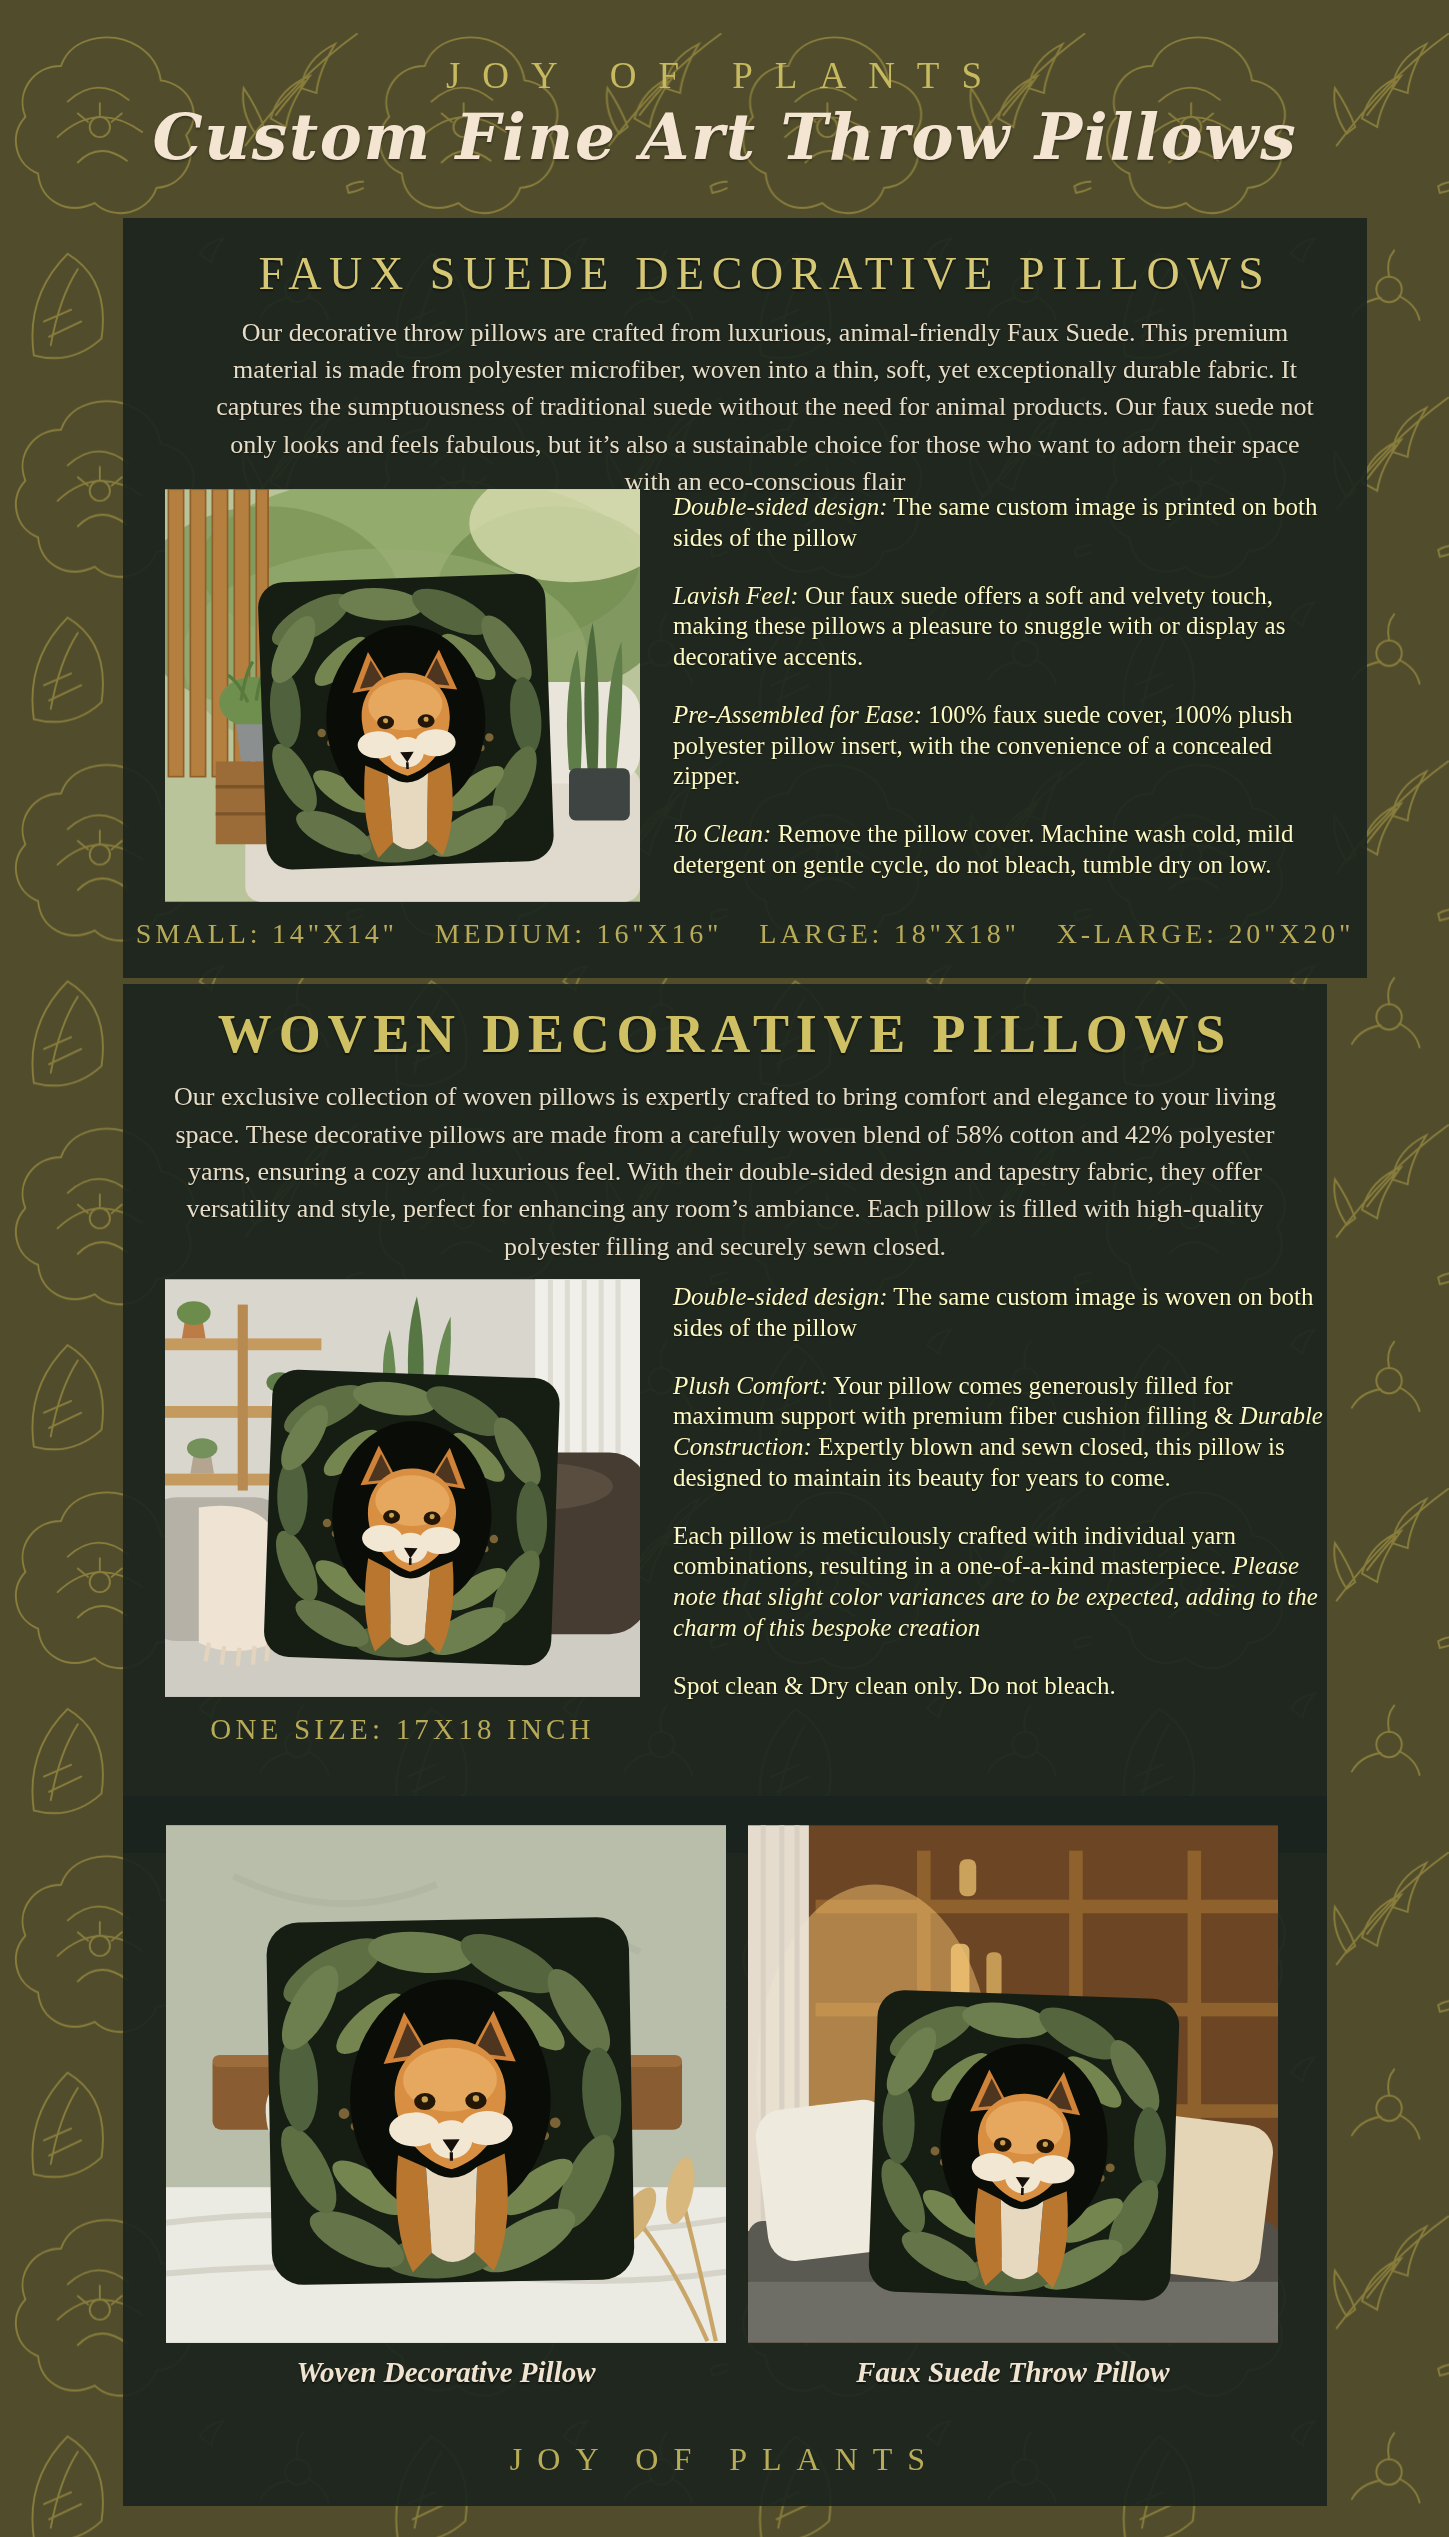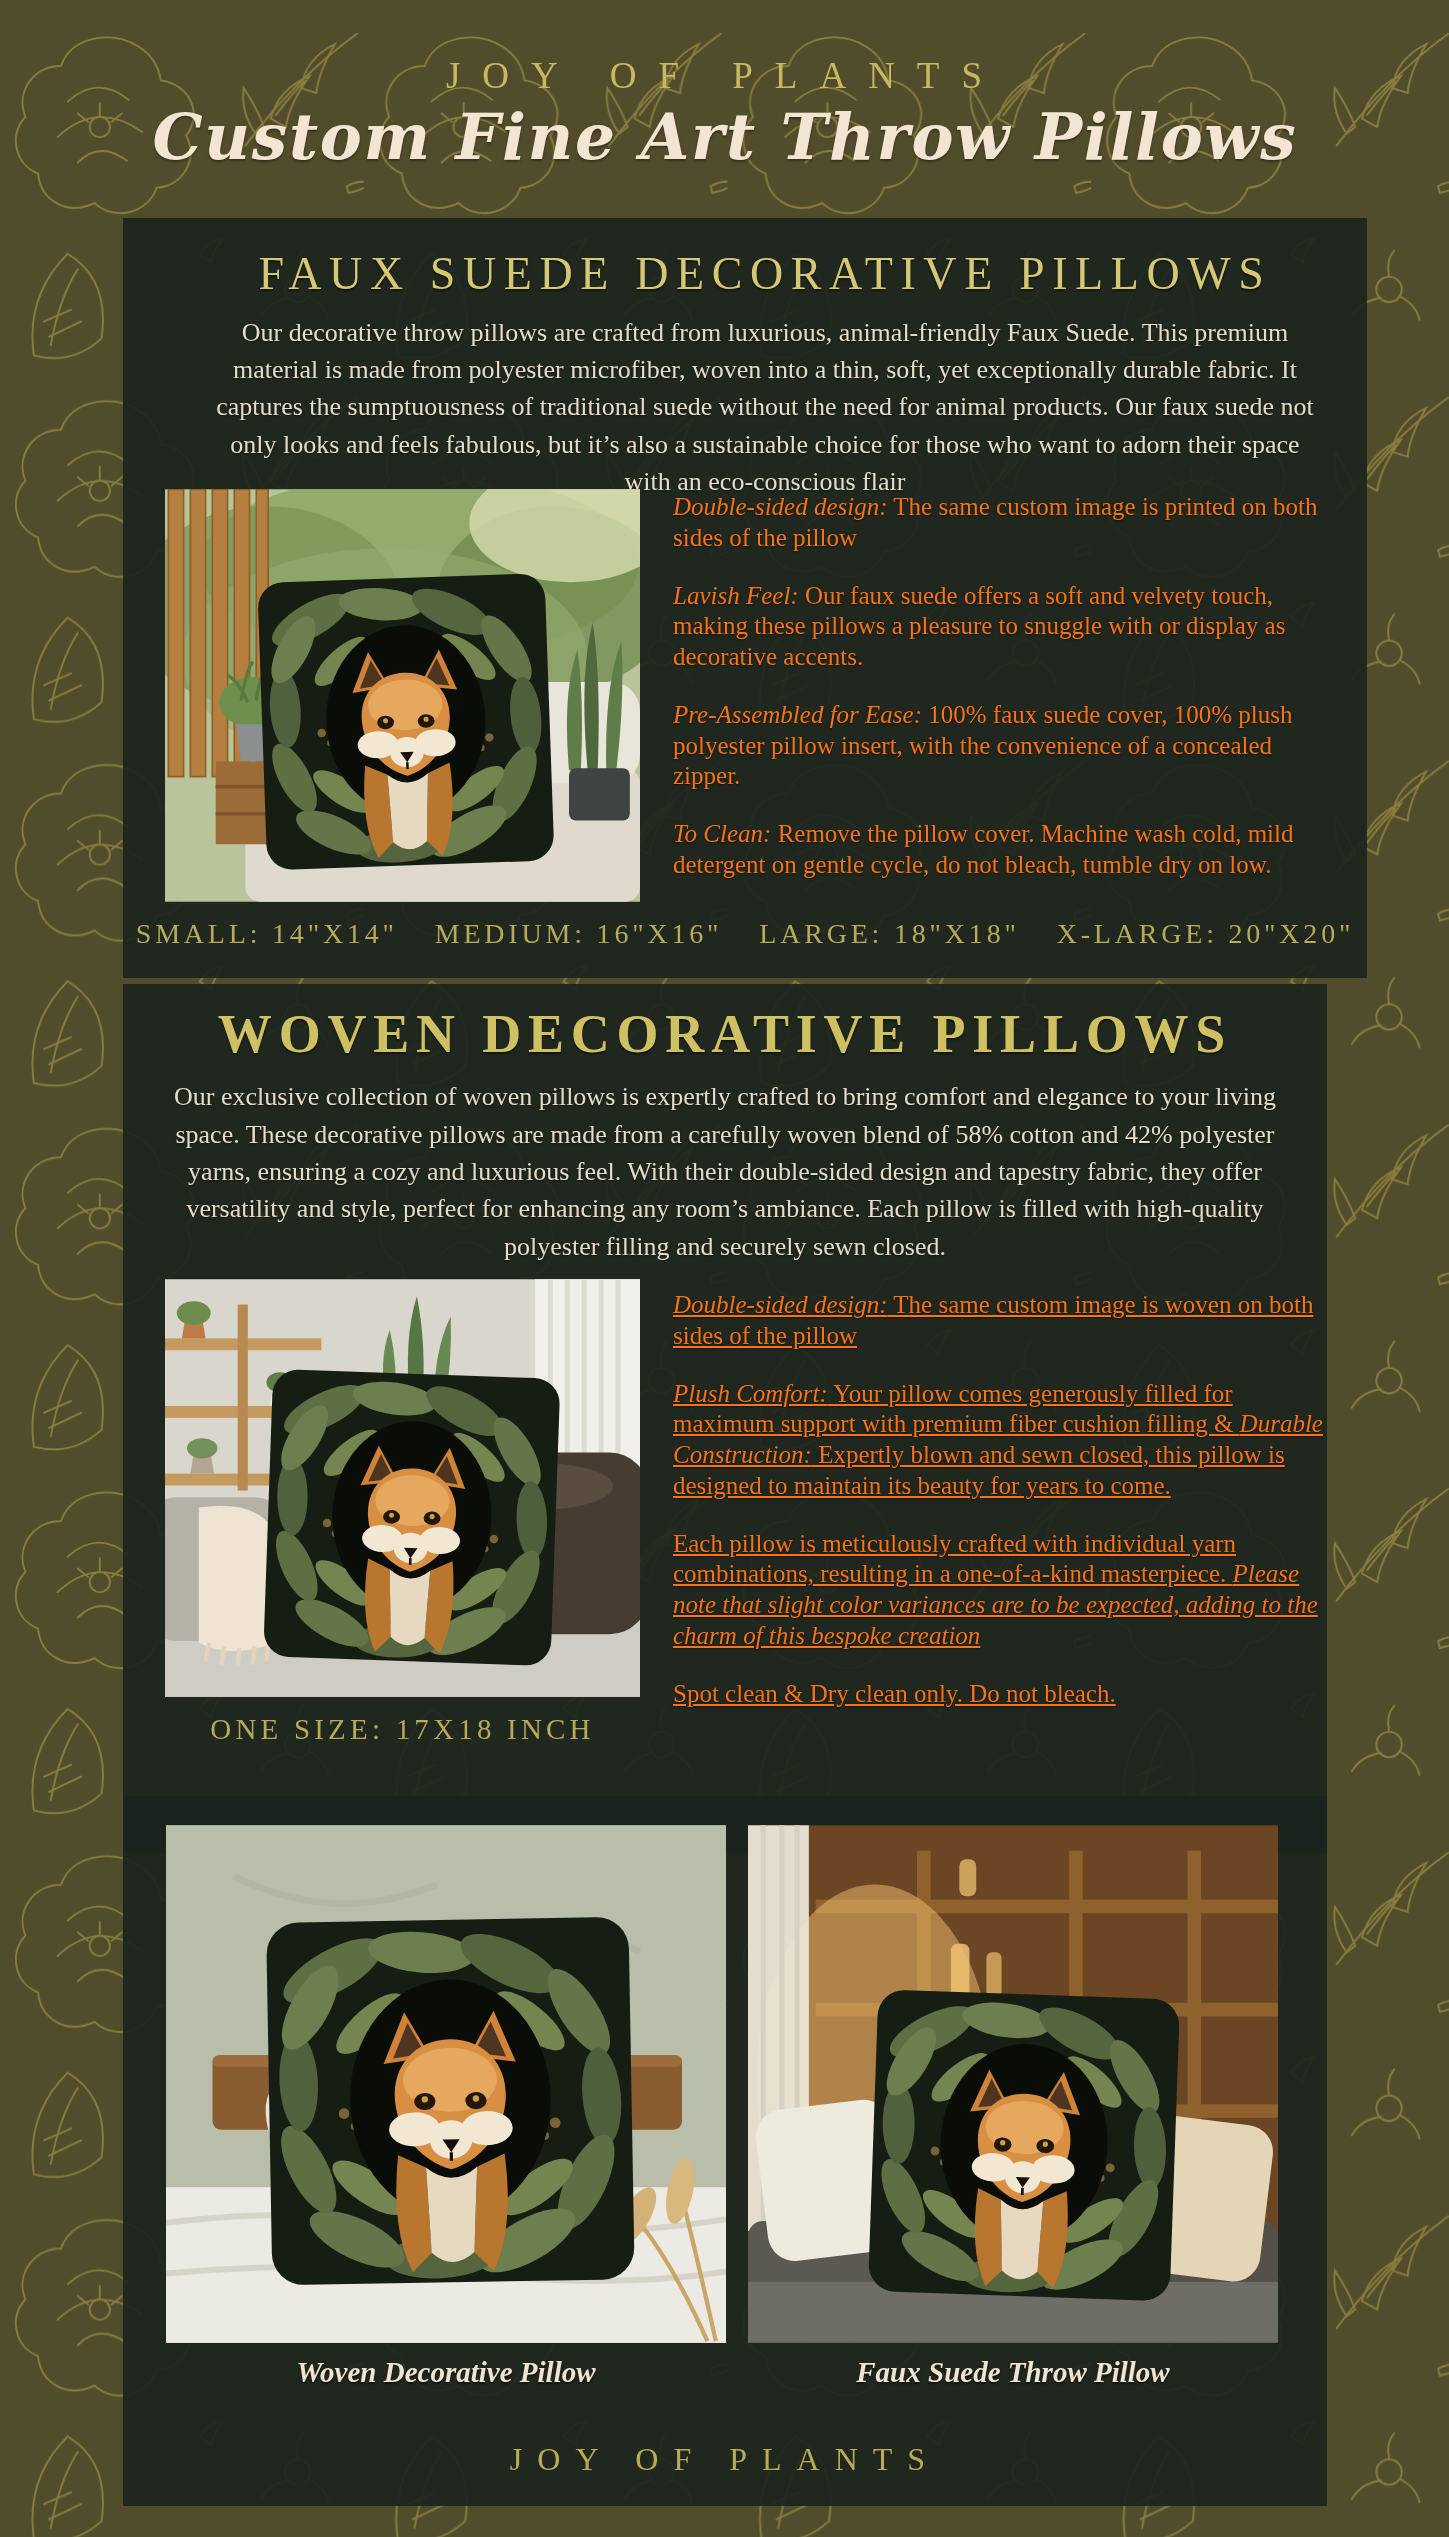--- a/index.html
+++ b/index.html
@@ -28,23 +28,23 @@
      text-shadow:0 1.7px 1.7px rgba(0,0,0,.45);}
   .intro{width:1106px;margin:13.5px auto 0;text-align:center;
      font-size:26px;line-height:1.44;color:#e7ddc7;
      text-shadow:0 0.8px 1.7px rgba(0,0,0,.45);}
   .photo{position:absolute;overflow:hidden;}
   .photo svg{display:block;}
   .photo1{left:42px;top:271px;width:475px;height:413px;}
   .photo2{left:42px;top:295px;width:475px;height:418px;}
   .photoL{left:43px;top:29px;width:560px;height:518px;}
   .photoR{left:625px;top:29px;width:530px;height:518px;}
-  .features{position:absolute;left:550px;width:651px;color:#f97316;
+  .features{position:absolute;left:550px;width:651px;color:#fef9c3;
      font-size:25px;line-height:1.23;text-shadow:0 0.8px 1.7px rgba(0,0,0,.5);}
-  .f1{top:274px;} .f2{top:306px;text-decoration:underline;}
+  .f1{top:274px;} .f2{top:298px;}
   .features p{margin:0 0 27px;}
   .features .it{font-style:italic;}
   .sizes{position:absolute;left:0;right:0;top:700px;display:flex;
      justify-content:center;gap:37px;font-size:28px;letter-spacing:3.8px;
      color:#b7aa58;white-space:nowrap;}
   .onesize{position:absolute;left:42px;width:475px;top:729px;text-align:center;
      font-size:29px;letter-spacing:4.2px;color:#b7aa58;}
   .caption{position:absolute;top:560px;text-align:center;font-style:italic;
      font-weight:700;font-size:29px;color:#f0e4d0;
      text-shadow:0 1.7px 1.7px rgba(0,0,0,.5);}

